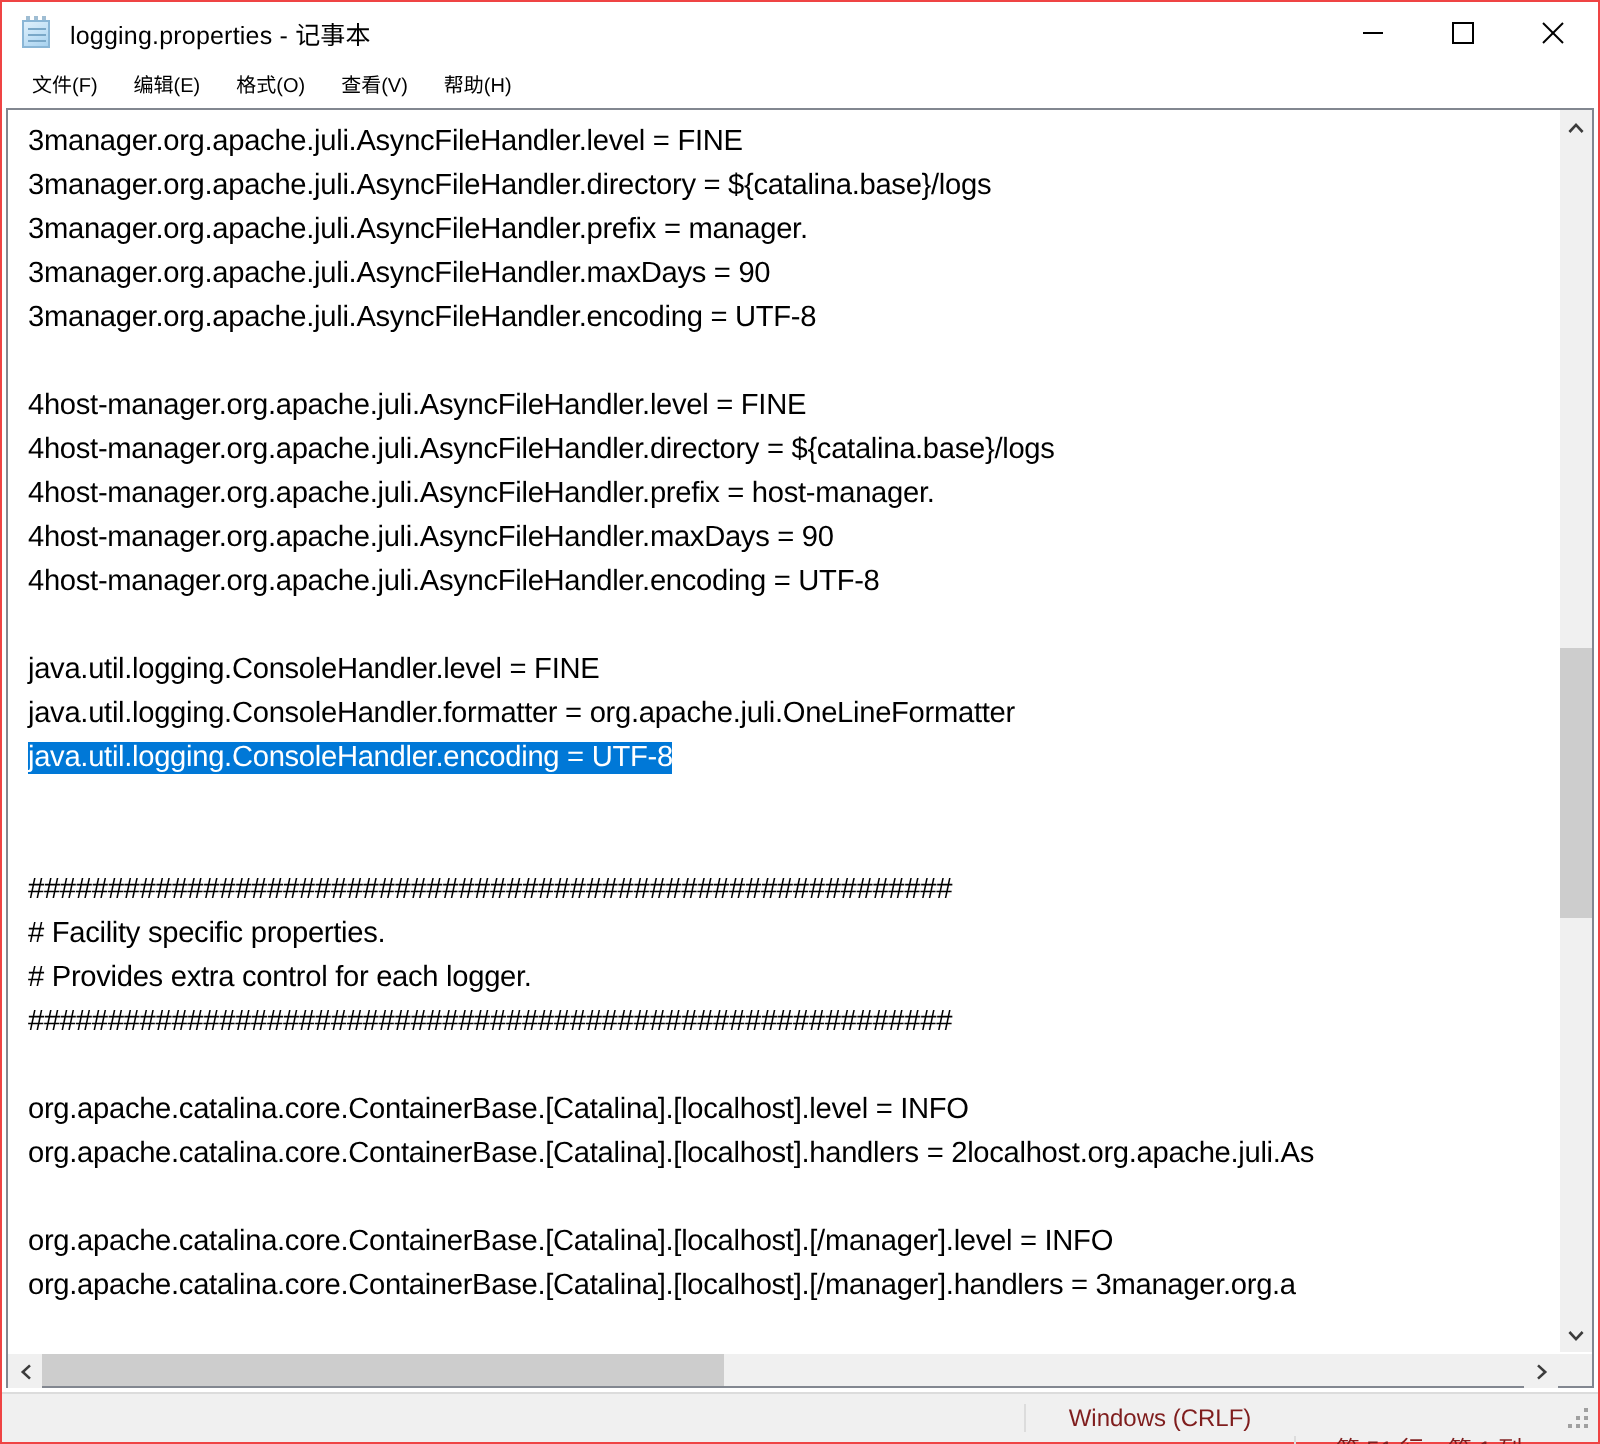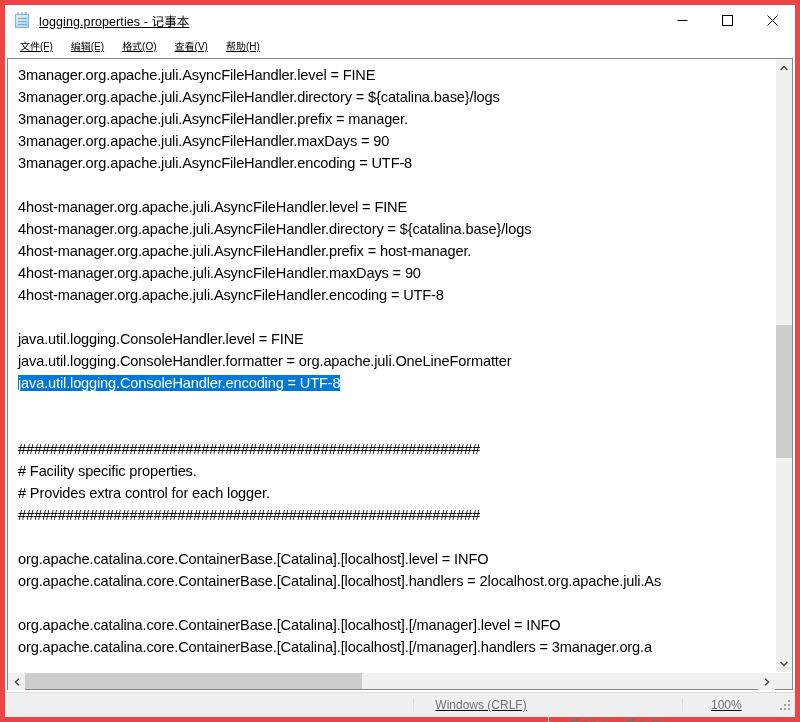--- a/index.html
+++ b/index.html
@@ -17,24 +17,23 @@
   }
 
   
   .window {
     position: absolute;
     left: 0; top: 0;
     width: 800px;
     height: 722px;
     box-sizing: border-box;
     background: #ffffff;
-    border: 5px solid #ef4444;
+    border: 1px solid #ef4444;
     display: flex;
     flex-direction: column;
-    text-decoration: underline;
   }
 
   
   .titlebar {
     height: 30px;
     flex: 0 0 30px;
     background: #ffffff;
     display: flex;
     align-items: center;
     position: relative;
@@ -234,24 +233,24 @@
     background: #f0f0f0;
     border-top: 1px solid #dcdcdc;
     display: flex;
     align-items: center;
     position: relative;
     box-sizing: border-box;
   }
   .sb-spacer { flex: 1 1 auto; }
   .sb-cell {
     font-size: 12px;
-    color: #737373;
+    color: #7f1d1d;
     height: 14px;
     display: flex;
-    align-items: flex-start;
+    align-items: flex-end;
     white-space: nowrap;
     border-left: 1px solid #dcdcdc;
     padding: 0 0 0 0;
     box-sizing: border-box;
   }
   .sb-cell span { padding: 0 14px; }
   .sb-cell.first { width: 135px; justify-content: center; }
   .sb-cell.second { width: 134px; justify-content: center; margin-top: 32px; }
   .sb-cell.third { width: 95px; padding-left: 14px; }
   .grip {
@@ -359,23 +358,20 @@
   </div>
 
   <div class="statusbar">
     <div class="sb-spacer"></div>
     <div class="sb-cell first">
       <span>Windows (CRLF)</span>
     </div>
     <div class="sb-cell second">
       <span>第 51 行，第 1 列</span>
     </div>
-    <div class="sb-cell third">
-      <span>100%</span>
-    </div>
     <div class="grip">
       <i style="left:11px;top:11px"></i>
       <i style="left:7px;top:11px"></i>
       <i style="left:11px;top:7px"></i>
       <i style="left:11px;top:3px"></i>
       <i style="left:3px;top:11px"></i>
       <i style="left:7px;top:7px"></i>
     </div>
   </div>
 

